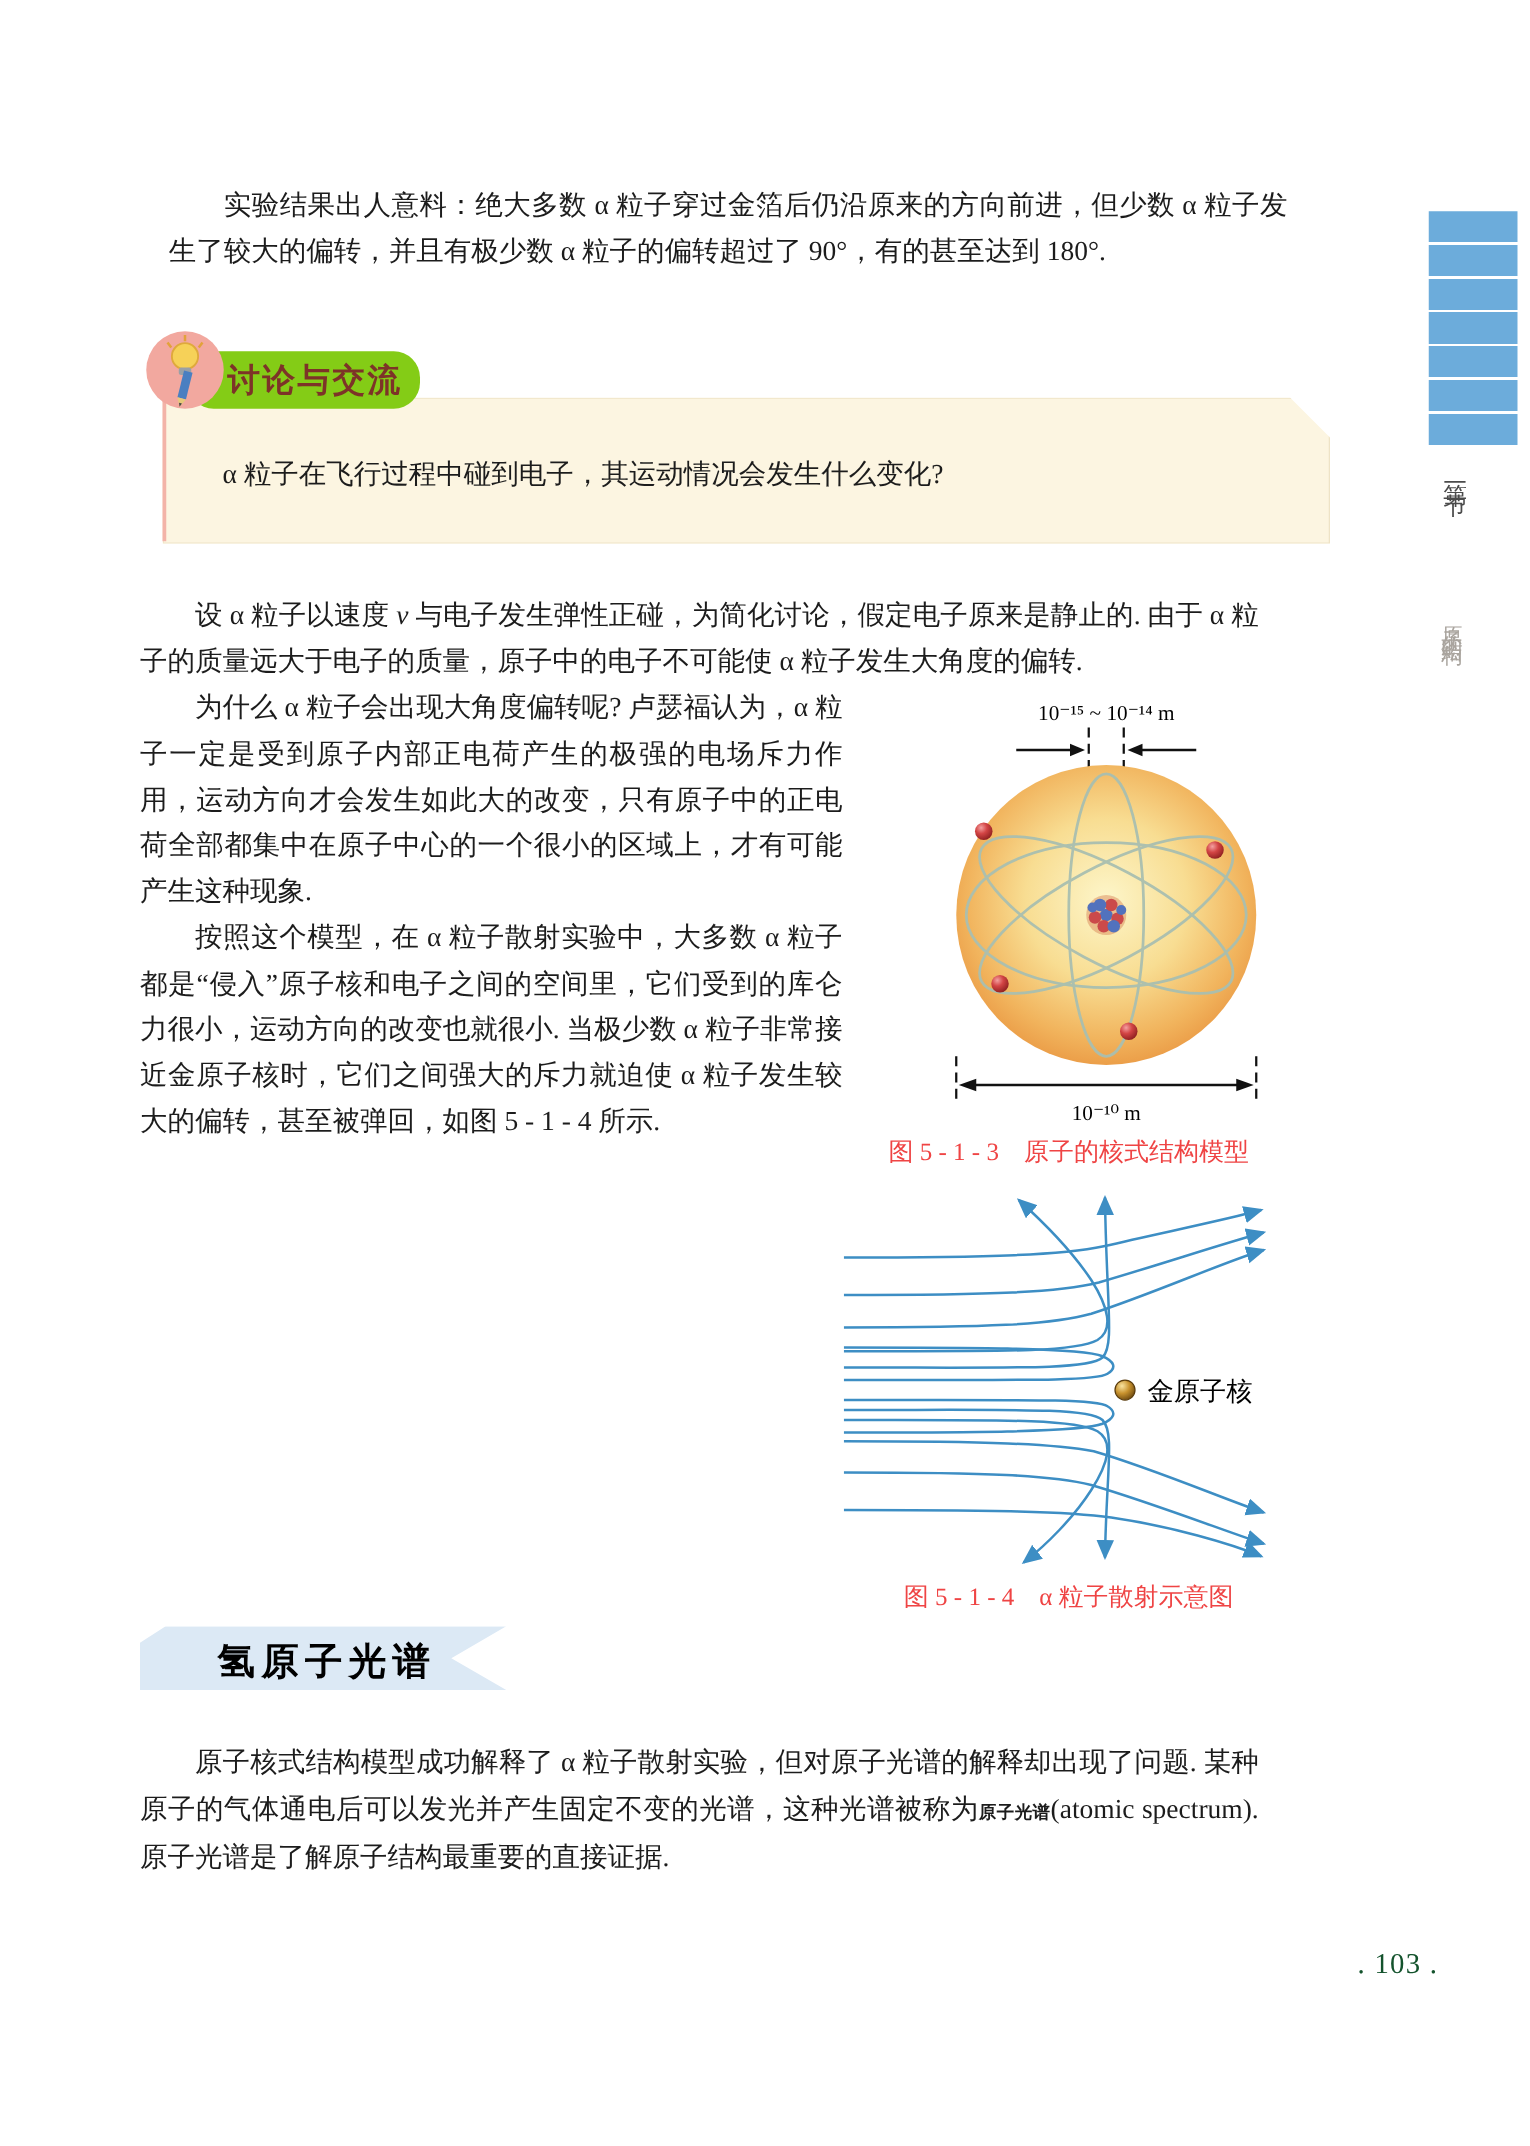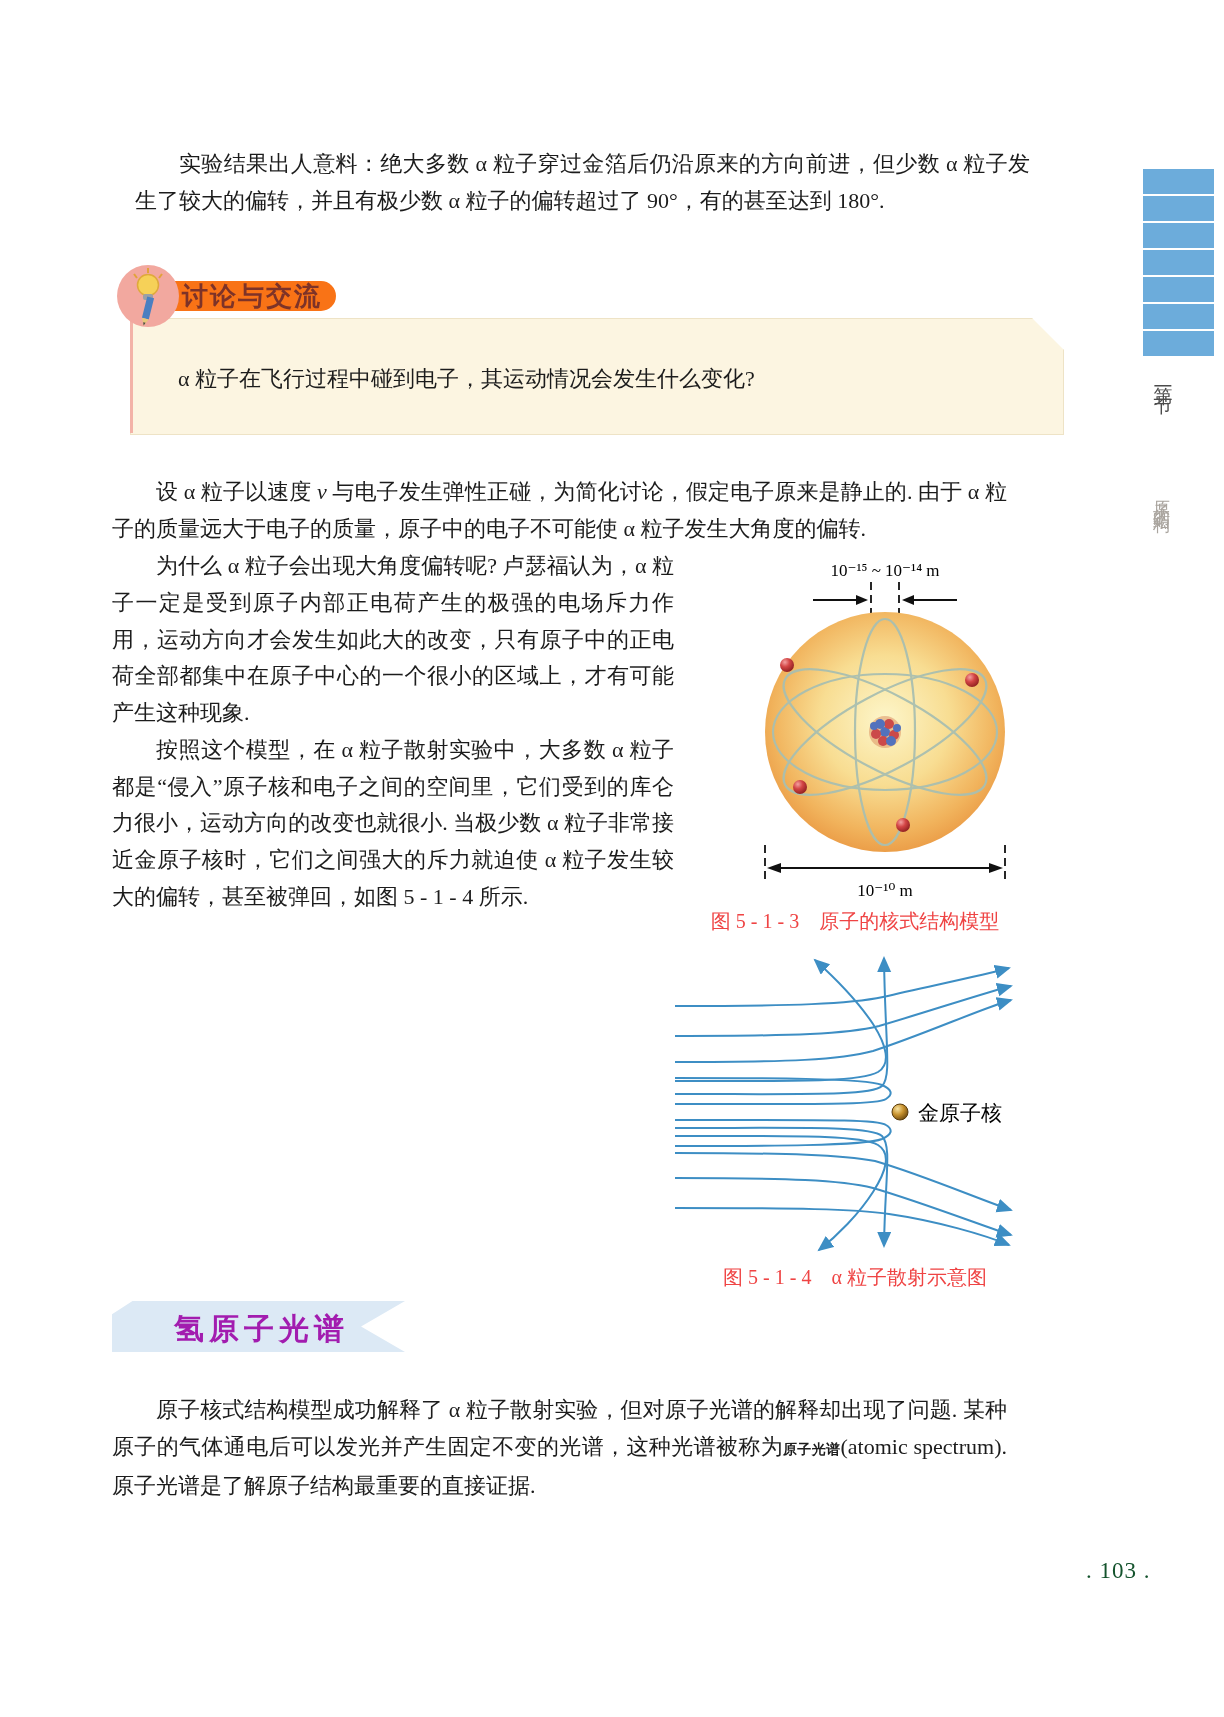--- a/index.html
+++ b/index.html
@@ -14,39 +14,39 @@
   .term-bold{font-weight:bold;font-family:Liberation Sans, sans-serif;font-size:14px;}
 
   
   .disc-body{
     position:absolute;left:130px;top:318px;width:932px;height:115px;
     background:#fcf5e1;border:1px solid #eee3c6;
     clip-path:polygon(0 0,calc(100% - 32px) 0,100% 32px,100% 100%,0 100%);
   }
   .disc-left-accent{position:absolute;left:130px;top:318px;width:3px;height:115px;background:#f3b3a8;}
   .disc-pill{
-    position:absolute;left:150px;top:281px;width:186px;height:30px;border-radius:21px;
-    background:#f97316;display:flex;align-items:center;justify-content:center;
+    position:absolute;left:150px;top:281px;width:186px;height:46px;border-radius:21px;
+    background:#84cc16;display:flex;align-items:center;justify-content:center;
   }
   .disc-pill span{
     font-family:"Liberation Sans","DejaVu Sans",sans-serif;font-weight:bold;
     font-size:26px;color:#7d3328;letter-spacing:2px;padding-left:18px;
   }
   .disc-icon{position:absolute;left:116px;top:264px;width:64px;height:64px;}
   .disc-q{position:absolute;left:178px;top:364px;font-size:22px;color:#1c1c1c;}
 
   
   .section-banner{
     position:absolute;left:112px;top:1301px;width:293px;height:51px;background:#dce9f5;
     clip-path:polygon(7% 0,100% 0,85% 50%,100% 100%,0 100%,0 26%);
   }
   .section-banner span{
     position:absolute;left:62px;top:8px;
     font-family:Liberation Mono, monospace;font-weight:bold;
-    font-size:30px;color:#a21caf;letter-spacing:5px;
+    font-size:30px;color:#000000;letter-spacing:5px;
   }
 
   
   .fig-caption{position:absolute;font-size:20px;text-align:center;color:#ef4444;}
 
   
   .side-tabs{
     position:absolute;left:1143px;top:169px;width:71px;height:187px;
     background:repeating-linear-gradient(to bottom,#6cacdb 0 25px,#ffffff 25px 27px);
   }

